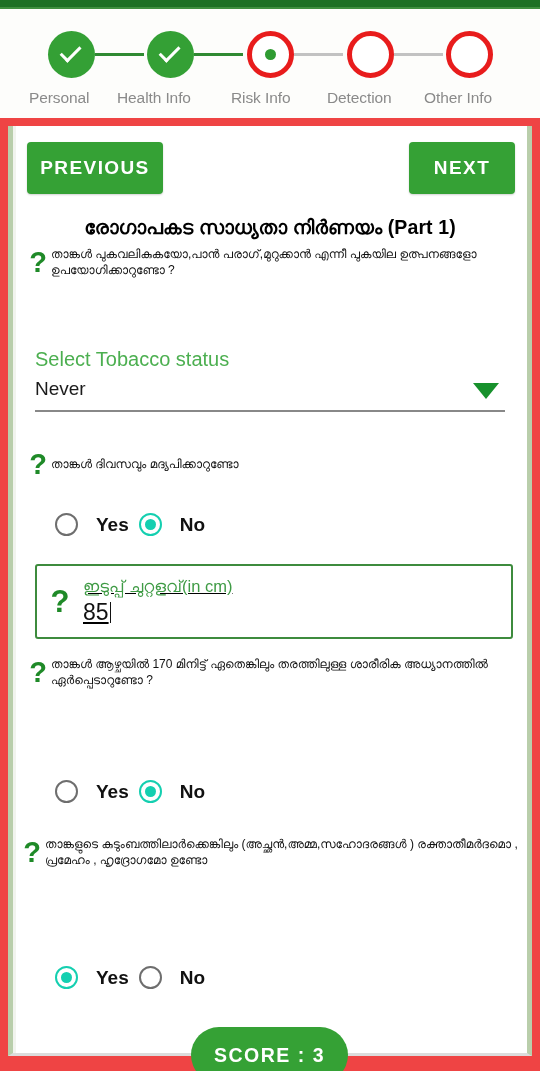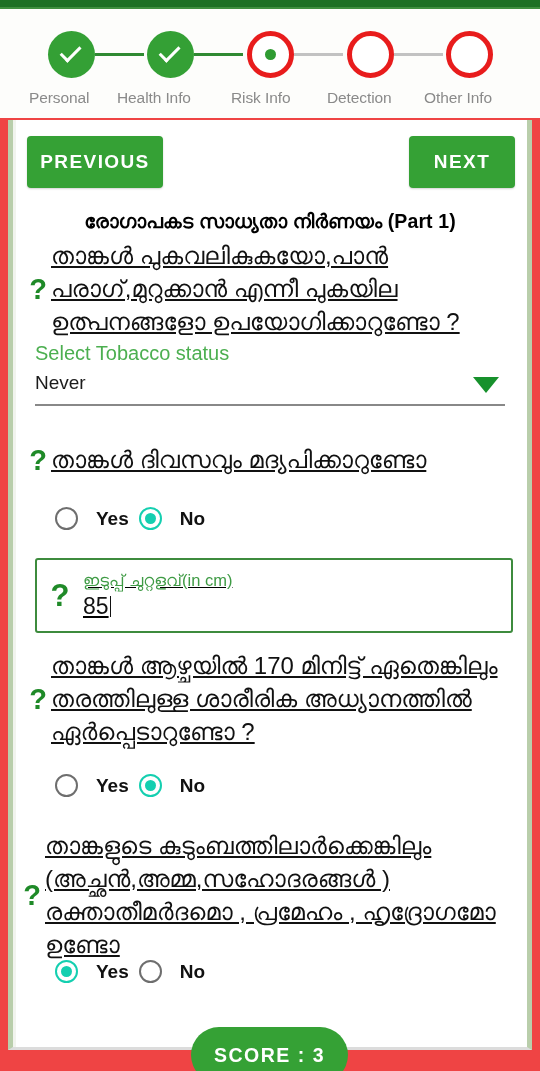--- a/index.html
+++ b/index.html
@@ -107,21 +107,21 @@
     top: 0;
     font-size: 15.5px;
     color: #8a8a8a;
     white-space: nowrap;
     letter-spacing: -0.1px;
   }
 
   
   .card {
     position: absolute;
-    top: 120px;
+    top: 126px;
     left: 8px;
     width: 524px;
     height: 930px;
     background: #ffffff;
     border-left: 5px solid #b9ceab;
     border-right: 5px solid #b9ceab;
     border-bottom: 3px solid #dcdcdc;
     overflow: hidden;
   }
   .card-inner {
@@ -180,24 +180,23 @@
   .qmark {
     flex: 0 0 auto;
     width: 26px;
     font-size: 29px;
     font-weight: bold;
     color: #1f8a28;
     line-height: 1;
     text-align: center;
   }
   .qtext {
-    font-size: 24px;
+    font-size: 12px;
     color: #111111;
     line-height: 1.37;
-    text-decoration: underline;
   }
 
   
   .select-group {
     position: absolute;
     left: 22px;
     width: 470px;
   }
   .select-label {
     font-size: 20px;

